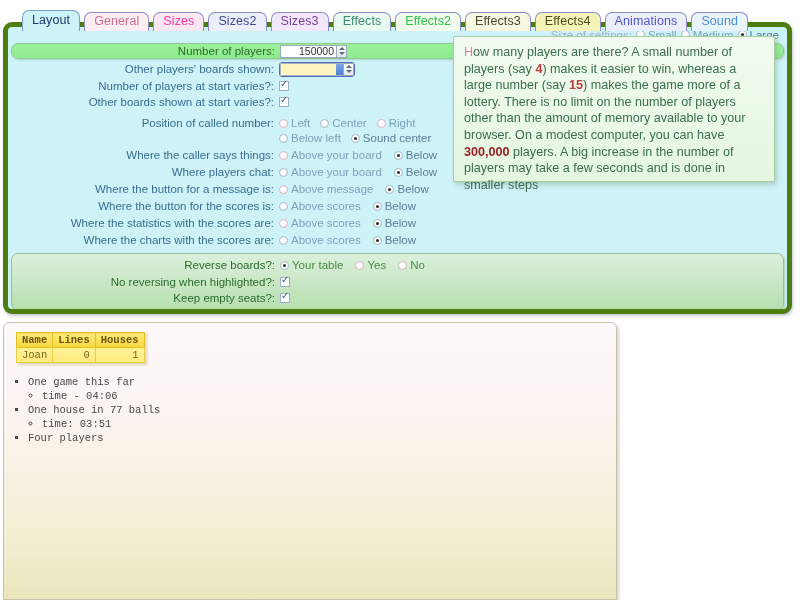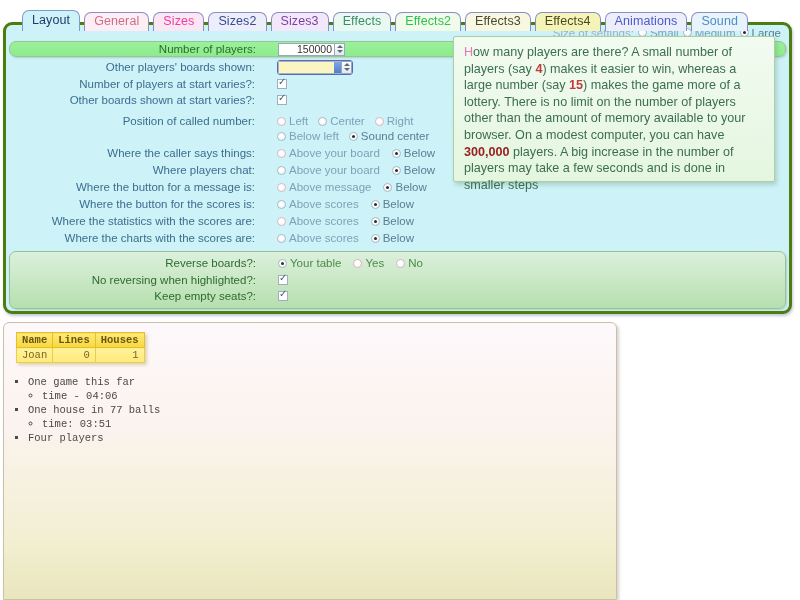--- a/index.html
+++ b/index.html
@@ -37,21 +37,21 @@
     height: 21px; line-height: 19px;
     position: relative; z-index: 5;
   }
 
   
   #settings-panel {
     position: absolute;
     top: 22px; left: 3px;
     width: 789px; height: 292px;
     background: #cdf2f7;
-    border: 3px solid #4d7c0f;
+    border: 5px solid #4d7c0f;
     border-radius: 9px;
     box-shadow: 1px 2px 3px rgba(90,90,140,.35);
     overflow: hidden;
     z-index: 10;
   }
 
   .size-row {
     height: 15px;
     padding-right: 8px;
     display: flex; justify-content: flex-end; align-items: center;
@@ -77,21 +77,21 @@
 
   .row {
     display: flex; align-items: center;
     height: 14px;
     font-size: 11.5px;
     white-space: nowrap;
   }
   .row .label {
     width: 268px;
     text-align: right;
-    padding-right: 22px;
+    padding-right: 5px;
     color: #3b6e8f;
   }
   .hl-group .row .label { color: #2e6b2e; font-weight: 500; }
   .row .ctl { display: flex; align-items: center; gap: 4px; }
 
   .opt { display: inline-flex; align-items: center; gap: 3px; color: #7da3ba; }
   .opt.sel { color: #5a7f96; }
   .hl-group .row .opt { color: #4b8a4b; }
 
   

